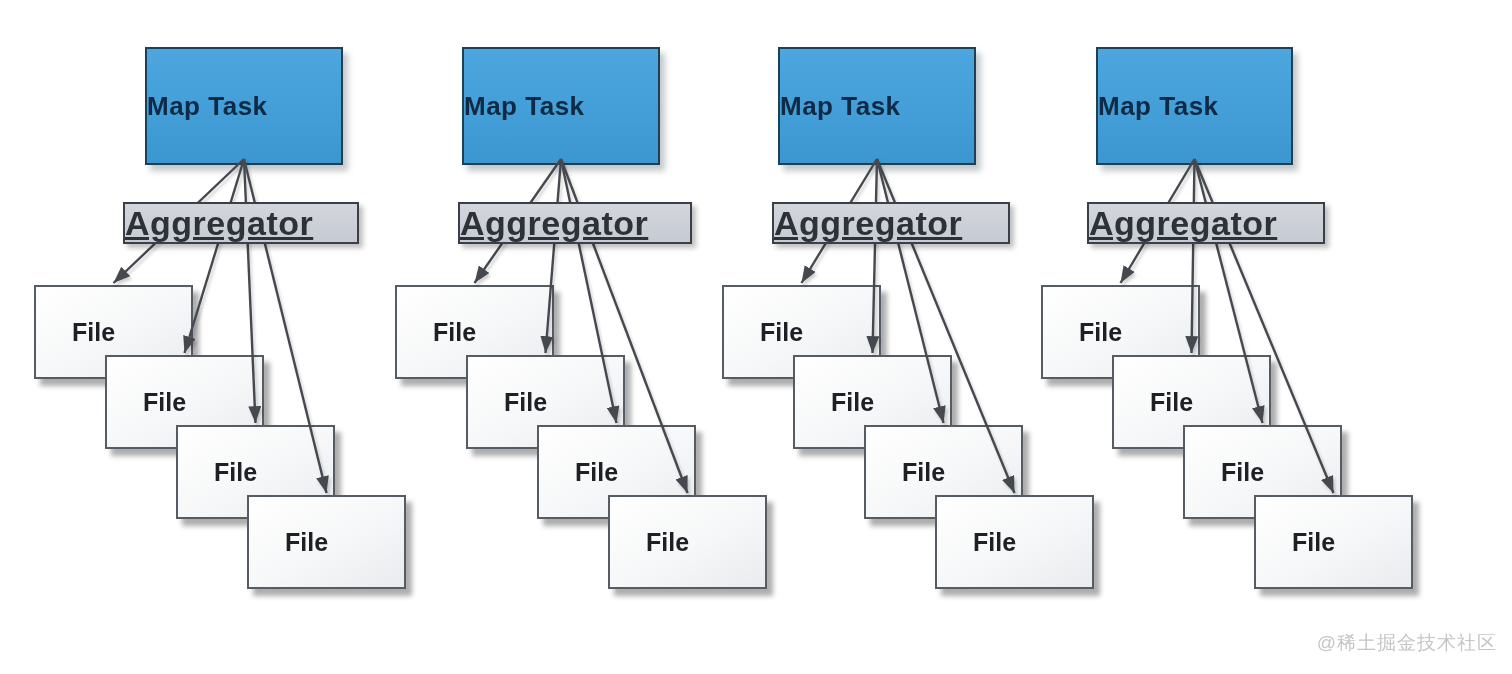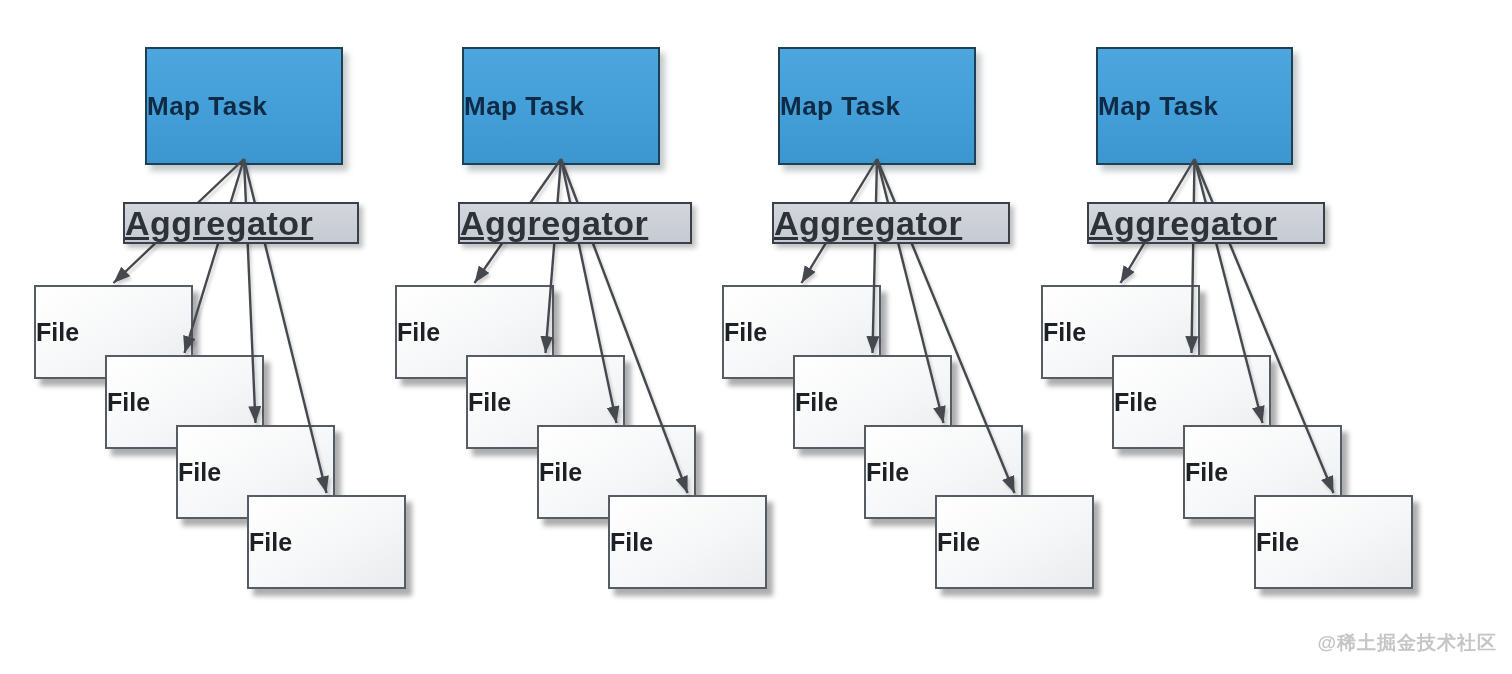--- a/index.html
+++ b/index.html
@@ -26,29 +26,30 @@
     border:2px solid var(--agg-border);
     box-shadow:4px 4px 5px rgba(0,0,0,0.25);
     z-index:3;
   }
   .agg-box .lbl{color:var(--agg-text); font-size:34px; font-weight:bold; letter-spacing:0.5px; white-space:nowrap;text-decoration:underline;}
   .file-box{
     background:linear-gradient(150deg,var(--file-fill-light) 0%,#f6f7f8 55%,var(--file-fill) 100%);
     border:2px solid var(--file-border);
     box-shadow:6px 7px 5px rgba(0,0,0,0.32);
     z-index:1;
+    padding-left:36px;
   }
   .file-box .lbl{color:var(--file-text); font-size:25px; font-weight:bold;}
   .arrow-layer{
     position:absolute; left:0; top:0; width:1512px; height:674px; z-index:2; pointer-events:none;
     filter:drop-shadow(2px 3px 1.5px rgba(0,0,0,0.18));
   }
   .watermark{
     position:absolute; right:15px; bottom:18px; z-index:4;
-    color:var(--wm); font-size:19px; letter-spacing:1px;font-weight:bold;
+    color:var(--wm); font-size:19px; letter-spacing:1px;
   }
 </style>
 </head>
 <body>
 
 <div class="canvas" id="canvas">
   <svg class="arrow-layer" id="arrow-layer" viewBox="0 0 1512 674" xmlns="http://www.w3.org/2000/svg">
     <defs>
       <marker id="ah" markerWidth="8" markerHeight="6.4" refX="7" refY="2.7" orient="auto" markerUnits="strokeWidth">
         <path d="M0,0 L7,2.7 L0,5.4 z" fill="#45494f"></path>

